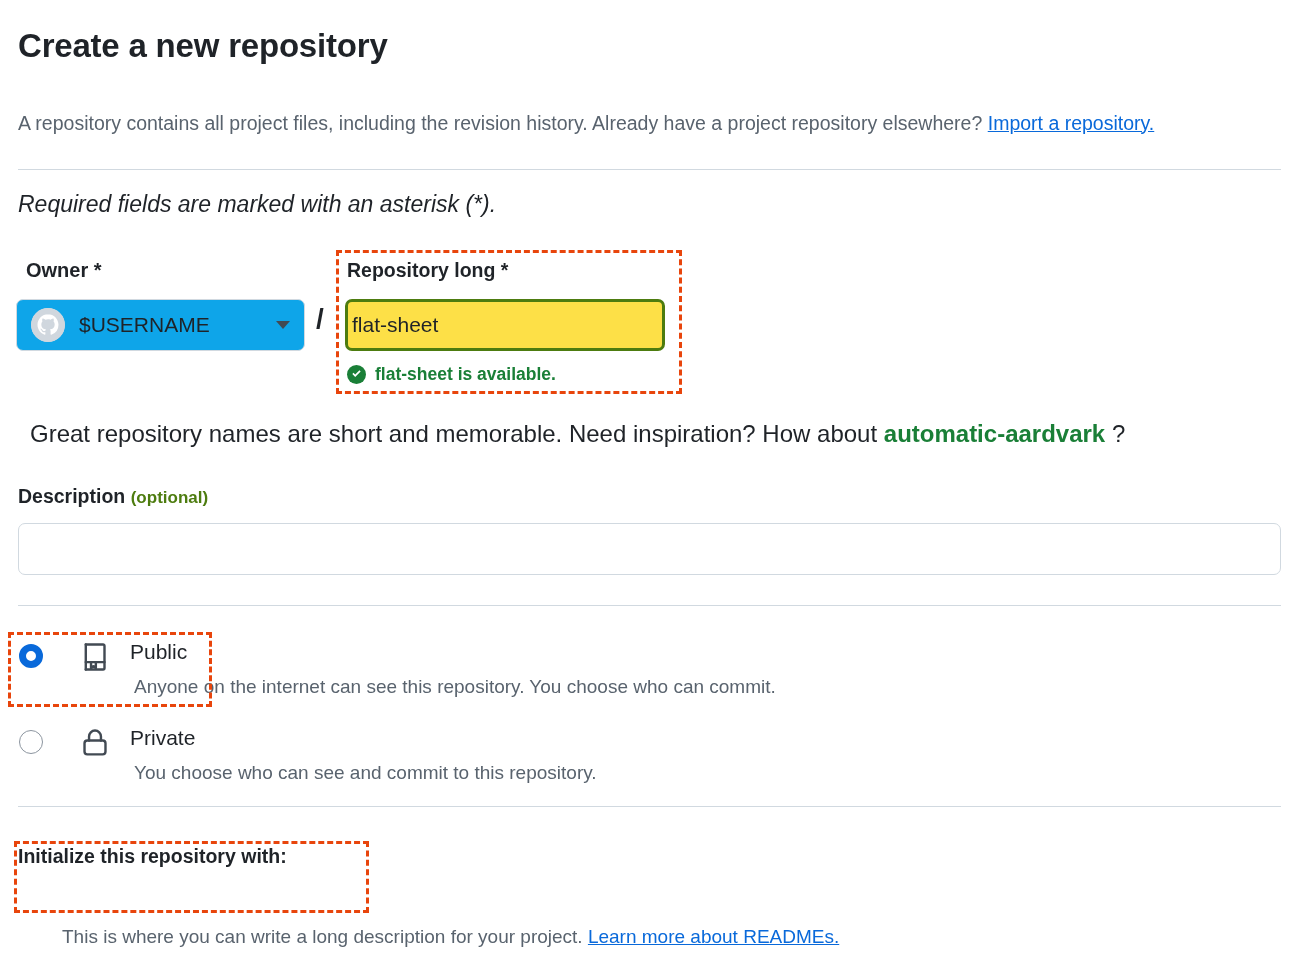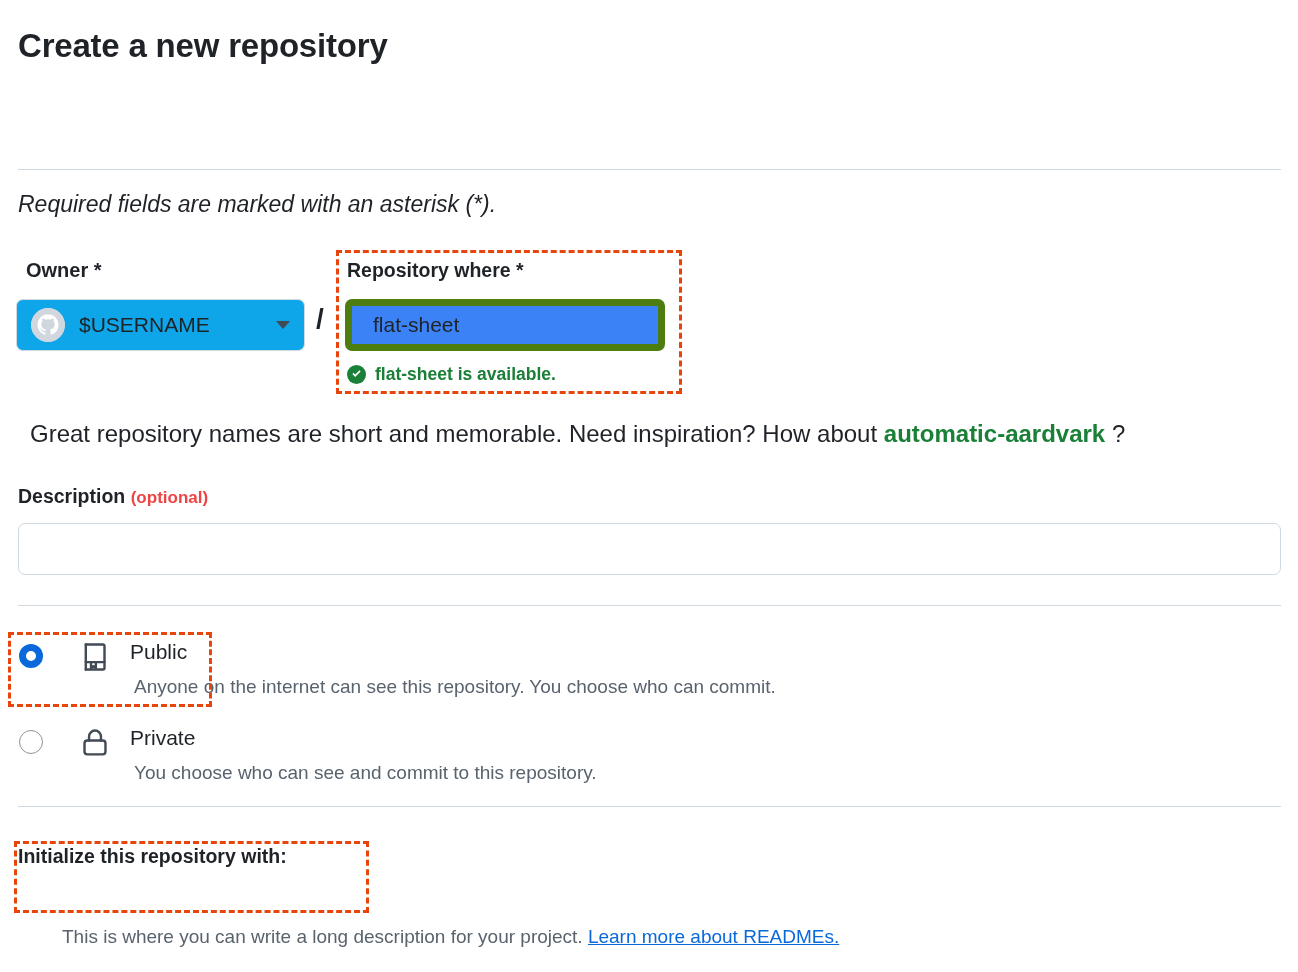--- a/index.html
+++ b/index.html
@@ -139,27 +139,27 @@
     font-weight: 600;
     color: #1f2328;
   }
 
   .repo-input {
     position: absolute;
     left: 345px;
     top: 299px;
     width: 320px;
     height: 52px;
-    border: 7px solid #4d7c0f;
+    border: 3px solid #4d7c0f;
     border-radius: 7px;
-    background: #3b82f6;
+    background: #fde047;
     font-family: "Liberation Sans", sans-serif;
     font-size: 21px;
     color: #1f2328;
-    padding: 0 21px;
+    padding: 0 4px;
     outline: none;
   }
 
   .availability {
     position: absolute;
     left: 347px;
     top: 364px;
     display: flex;
     align-items: center;
     font-size: 17.5px;
@@ -193,21 +193,21 @@
     left: 18px;
     top: 483px;
     font-size: 19.5px;
     line-height: 26px;
     font-weight: bold;
     color: #1f2328;
   }
   .desc-label .optional {
     font-size: 17px;
     font-weight: bold;
-    color: #ef4444;
+    color: #4d7c0f;
   }
   .desc-input {
     position: absolute;
     left: 18px;
     top: 523px;
     width: 1263px;
     height: 52px;
     border: 1px solid #d1d9e0;
     border-radius: 7px;
     background: #ffffff;
@@ -327,40 +327,41 @@
   .annot-public { left: 8px;   top: 632px; width: 204px; height: 75px; }
   .annot-init   { left: 14px;  top: 841px; width: 355px; height: 72px; }
 </style>
 </head>
 <body>
 
 <div class="page">
 
   <h1 class="page-title">Create a new repository</h1>
 
+  <p class="intro"><span>A repository contains all project files, including the revision history. Already have a project repository elsewhere? </span><a href="#">Import a repository.</a></p>
 
   <div class="divider d1"></div>
 
   <div class="required-note">Required fields are marked with an asterisk (*).</div>
 
   <div class="owner-label">Owner *</div>
   <div class="owner-select">
     <span class="avatar">
       <svg width="34" height="34" viewBox="0 0 34 34" aria-hidden="true">
         <circle cx="17" cy="17" r="17" fill="#d0d7de"></circle>
         <path d="M17 6.2c-5.8 0-10.5 4.7-10.5 10.5 0 4.64 3.01 8.58 7.18 9.97.52.1.71-.23.71-.5 0-.25-.01-1.07-.01-1.95-2.63.48-3.31-.64-3.52-1.23-.12-.3-.63-1.23-1.07-1.48-.37-.2-.89-.68-.01-.69.82-.01 1.41.76 1.6 1.07.94 1.58 2.44 1.14 3.04.87.09-.68.37-1.14.67-1.4-2.33-.26-4.76-1.16-4.76-5.17 0-1.14.41-2.08 1.07-2.81-.1-.26-.47-1.33.1-2.77 0 0 .88-.27 2.88 1.07a9.7 9.7 0 0 1 2.62-.35c.89 0 1.78.12 2.62.35 2-1.36 2.88-1.07 2.88-1.07.57 1.44.21 2.51.1 2.77.67.73 1.07 1.66 1.07 2.81 0 4.02-2.45 4.91-4.78 5.17.38.33.71.96.71 1.94 0 1.4-.01 2.53-.01 2.88 0 .28.19.61.71.5a10.52 10.52 0 0 0 7.17-9.97c0-5.8-4.7-10.5-10.5-10.5Z" fill="#ffffff"></path>
       </svg>
     </span>
     <span class="owner-name">$USERNAME</span>
     <span class="caret"></span>
   </div>
 
   <div class="slash">/</div>
 
-  <div class="repo-label">Repository where *</div>
+  <div class="repo-label">Repository long *</div>
   <input class="repo-input" type="text" value="flat-sheet" style="">
 
   <div class="availability">
     <span class="check-icon">
       <svg width="19" height="19" viewBox="0 0 16 16" aria-hidden="true">
         <circle cx="8" cy="8" r="8" fill="#1a7f37"></circle>
         <path d="M11.5 5.4 6.9 10 4.5 7.6l1-1 1.4 1.4 3.6-3.6 1 1Z" fill="#ffffff"></path>
       </svg>
     </span>
     <span>flat-sheet is available.</span>

